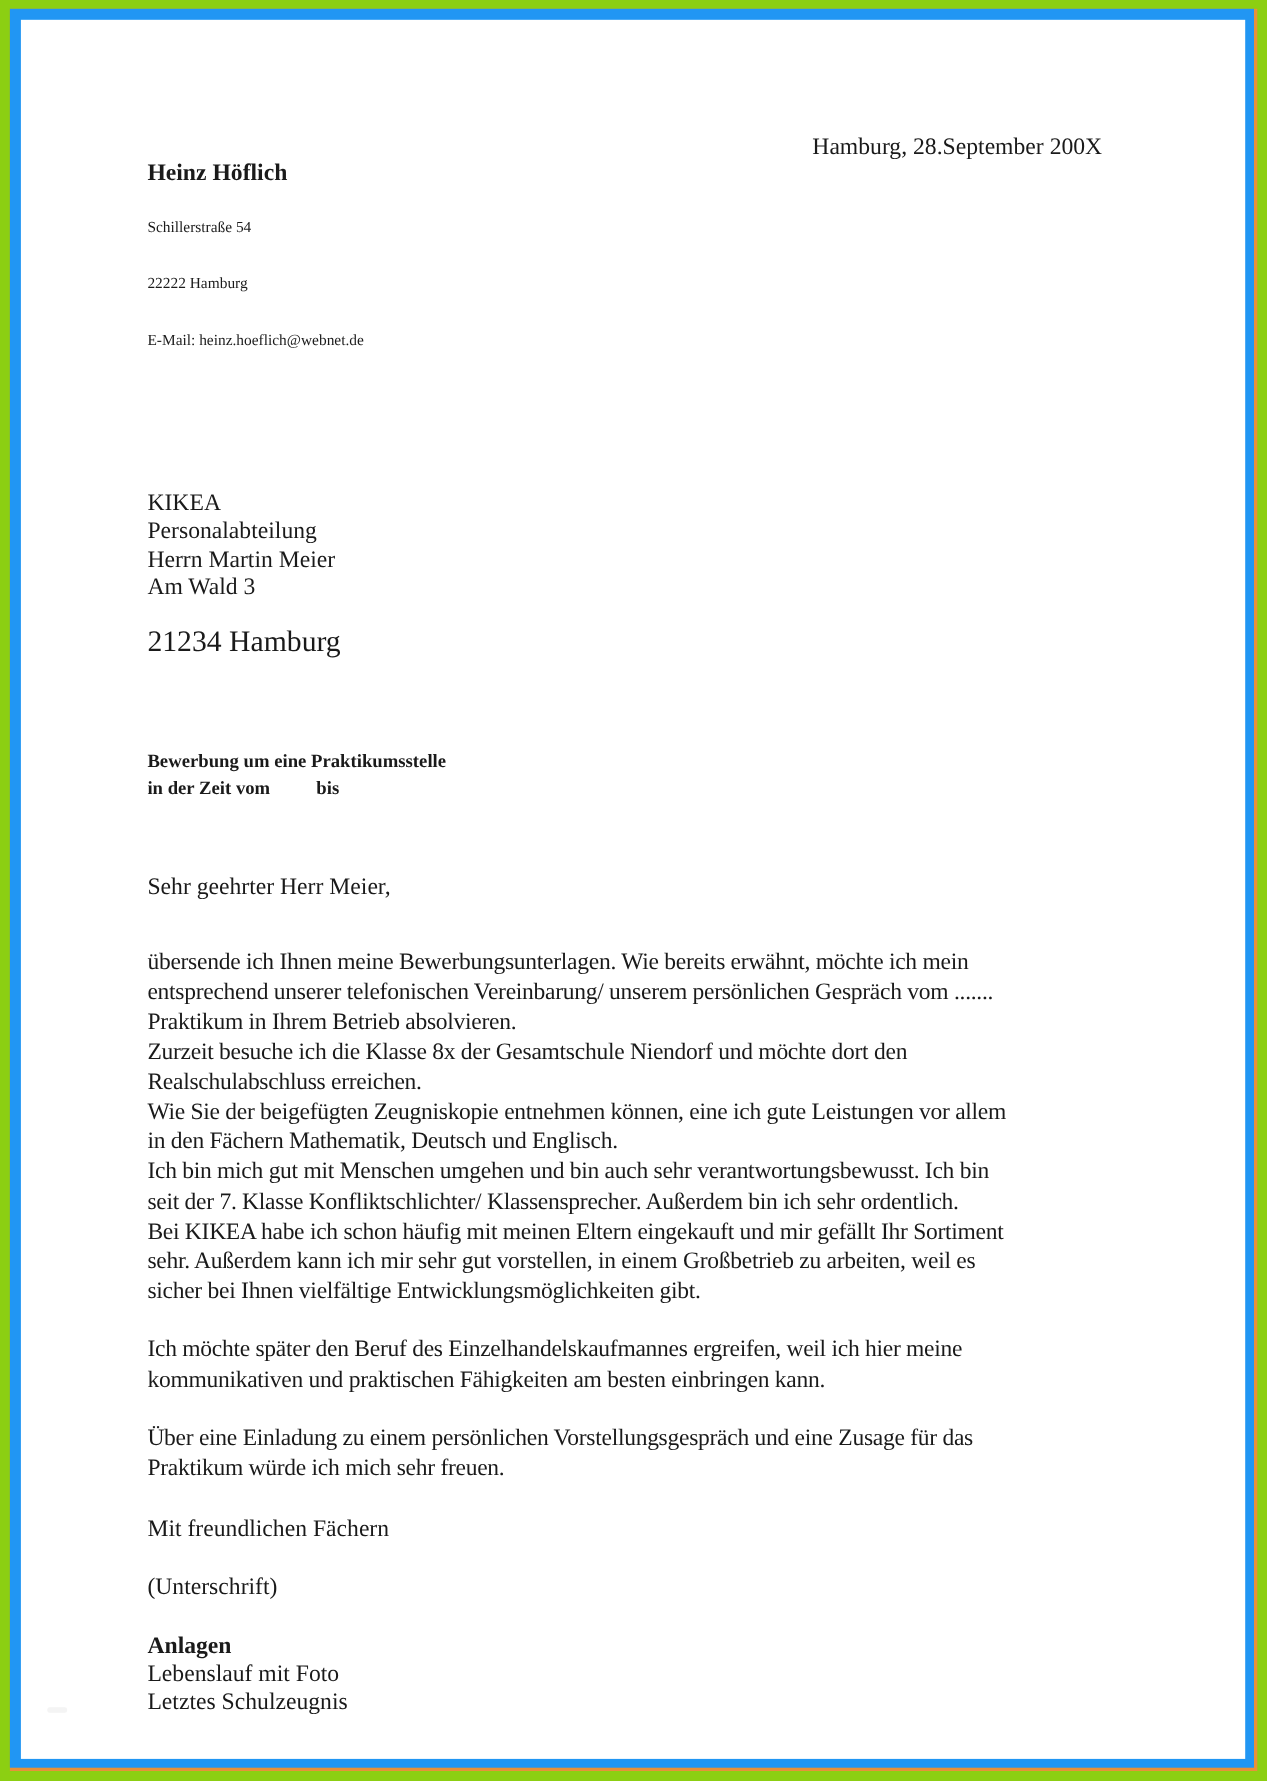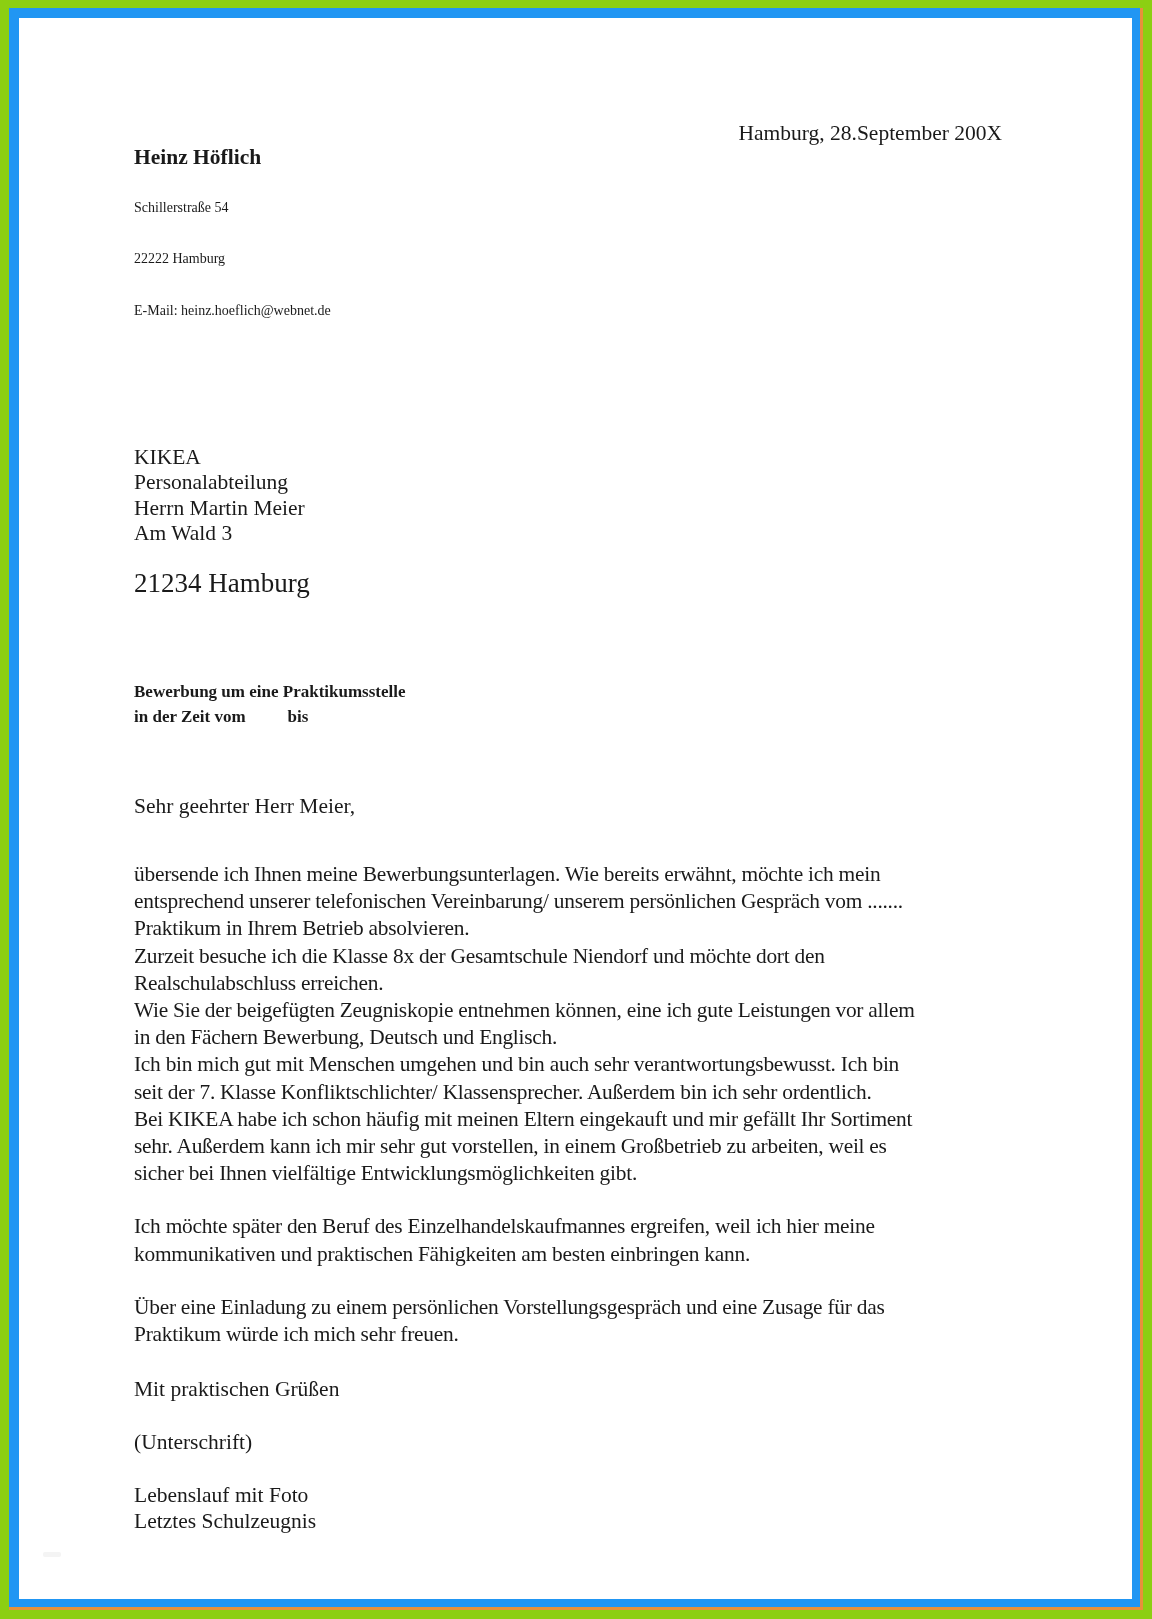--- a/index.html
+++ b/index.html
@@ -210,42 +210,43 @@
       <div class="salutation">Sehr geehrter Herr Meier,</div>
 
       <div class="body">
         <p>
           <span class="ln">übersende ich Ihnen meine Bewerbungsunterlagen. Wie bereits erwähnt, möchte ich mein</span>
           <span class="ln">entsprechend unserer telefonischen Vereinbarung/ unserem persönlichen Gespräch vom .......</span>
           <span class="ln">Praktikum in Ihrem Betrieb absolvieren.</span>
           <span class="ln">Zurzeit besuche ich die Klasse 8x der Gesamtschule Niendorf und möchte dort den</span>
           <span class="ln">Realschulabschluss erreichen.</span>
           <span class="ln">Wie Sie der beigefügten Zeugniskopie entnehmen können, eine ich gute Leistungen vor allem</span>
-          <span class="ln">in den Fächern Bewerbung, Deutsch und Englisch.</span>
+          <span class="ln">in den Fächern Mathematik, Deutsch und Englisch.</span>
           <span class="ln">Ich bin mich gut mit Menschen umgehen und bin auch sehr verantwortungsbewusst. Ich bin</span>
           <span class="ln">seit der 7. Klasse Konfliktschlichter/ Klassensprecher. Außerdem bin ich sehr ordentlich.</span>
           <span class="ln">Bei KIKEA habe ich schon häufig mit meinen Eltern eingekauft und mir gefällt Ihr Sortiment</span>
           <span class="ln">sehr. Außerdem kann ich mir sehr gut vorstellen, in einem Großbetrieb zu arbeiten, weil es</span>
           <span class="ln">sicher bei Ihnen vielfältige Entwicklungsmöglichkeiten gibt.</span>
         </p>
         <p>
           <span class="ln">Ich möchte später den Beruf des Einzelhandelskaufmannes ergreifen, weil ich hier meine</span>
           <span class="ln">kommunikativen und praktischen Fähigkeiten am besten einbringen kann.</span>
         </p>
         <p>
           <span class="ln">Über eine Einladung zu einem persönlichen Vorstellungsgespräch und eine Zusage für das</span>
           <span class="ln">Praktikum würde ich mich sehr freuen.</span>
         </p>
       </div>
 
-      <div class="closing">Mit praktischen Grüßen</div>
+      <div class="closing">Mit freundlichen Fächern</div>
 
       <div class="signature-placeholder">(Unterschrift)</div>
 
       <div class="attachments">
+        <div class="attachments-title">Anlagen</div>
         <div class="attachment-item">Lebenslauf mit Foto</div>
         <div class="attachment-item">Letztes Schulzeugnis</div>
 
       </div>
 
     </div>
     <div class="scan-speck"></div>
   </div>
 </div>
 

